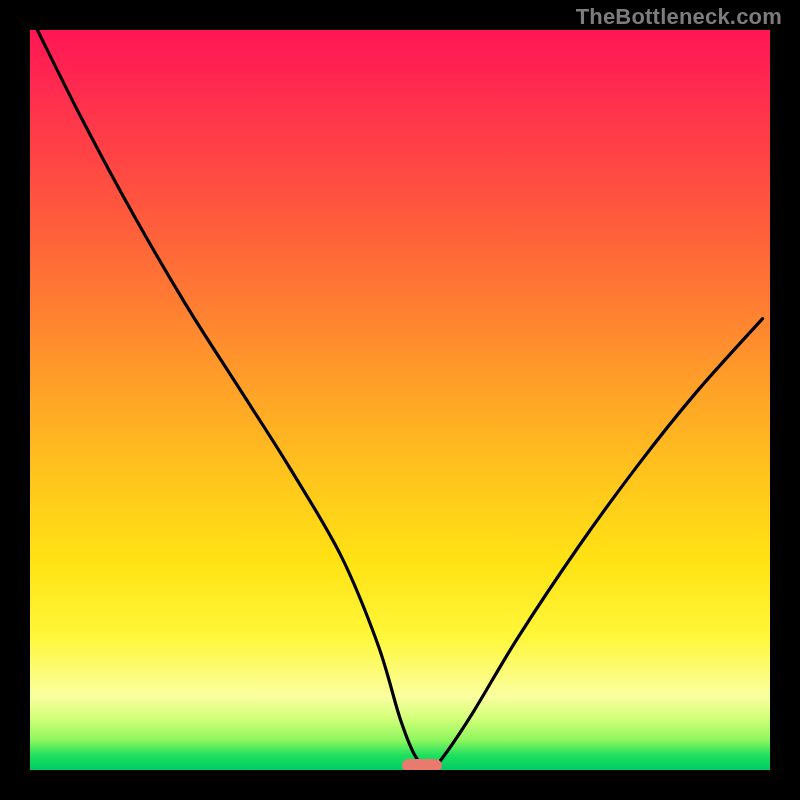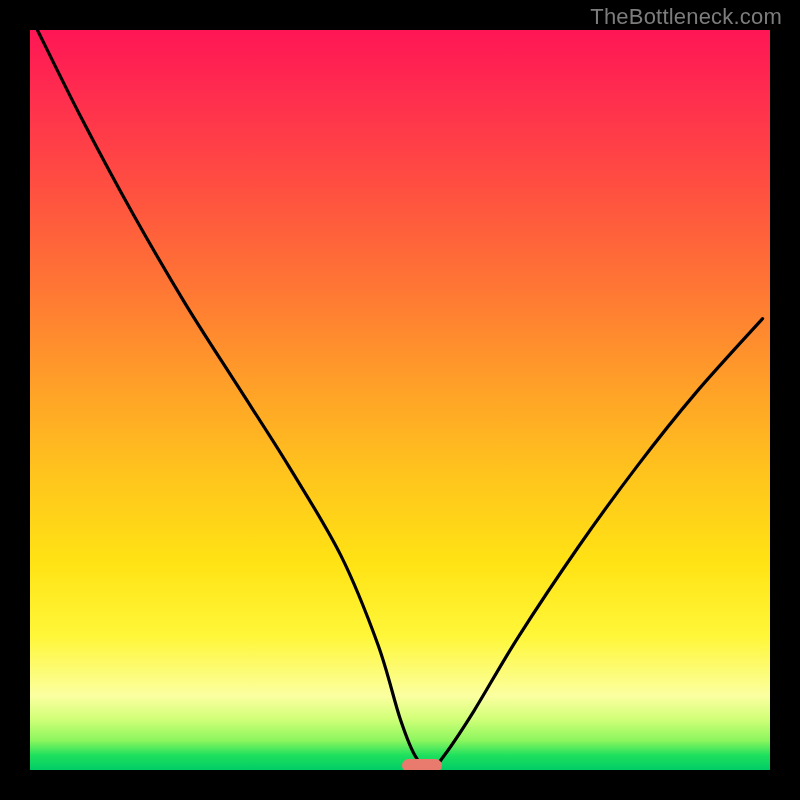--- a/index.html
+++ b/index.html
@@ -18,21 +18,21 @@
     width: 800px;
     height: 800px;
     background: #000;
   }
   .watermark {
     position: absolute;
     top: 4px;
     right: 18px;
     color: #7c7c7c;
     font-size: 22px;
-    font-weight: 400;
+    font-weight: 700;
     letter-spacing: 0.2px;
   }
   .plot {
     position: absolute;
     left: 30px;
     top: 30px;
     width: 740px;
     height: 740px;
     overflow: hidden;
   }

